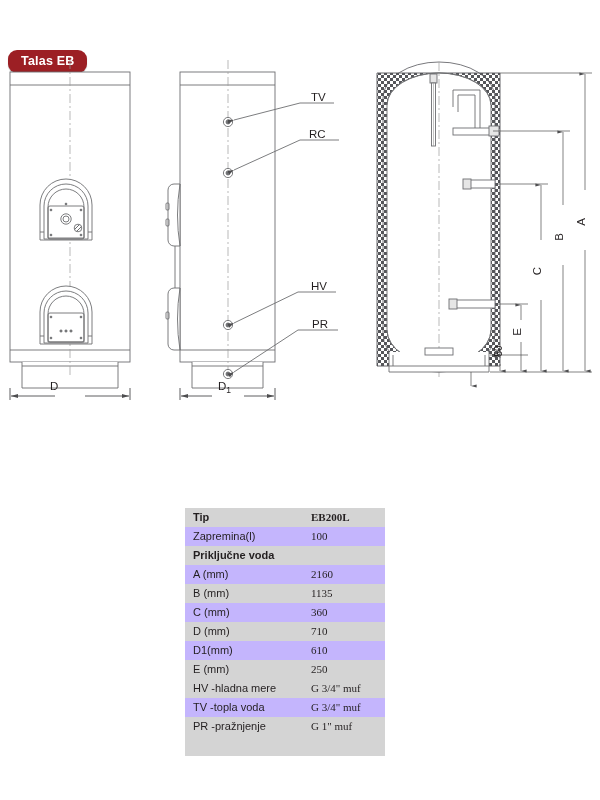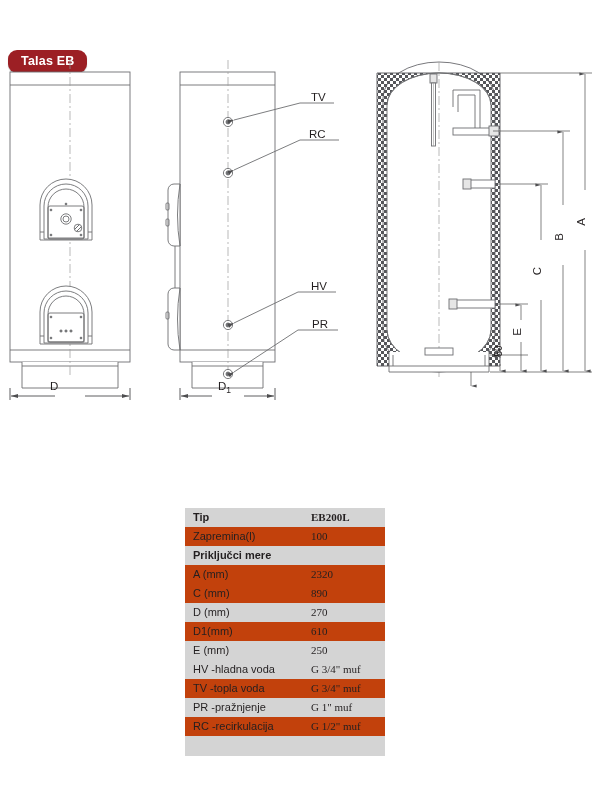--- a/index.html
+++ b/index.html
@@ -32,21 +32,21 @@
     font-size:11px;
   }
   .spec-table td{
     padding:3px 0 3px 8px;
     vertical-align:middle;
     line-height:1.18;
     white-space:nowrap;
   }
   .spec-table td.val{padding-left:6px;font-family:Liberation Serif, serif;}
   .spec-table tr.shade td{background:#d4d4d4;}
-  .spec-table tr.plain td{background:#c2410c;}
+  .spec-table tr.plain td{background:#c4b5fd;}
   .spec-table td.lbl.bold,.spec-table td.val.bold{font-weight:bold;margin-top:24px;}
   .spec-table col.c1{width:120px;}
   .spec-table col.c2{width:80px;}
   .tail{height:14px;}
 </style>
 </head>
 <body>
 
 <div class="sheet">
 
@@ -280,58 +280,58 @@
     <tbody>
         <tr class="shade">
           <td class="lbl bold">Tip</td>
           <td class="val bold">EB200L</td>
         </tr>
         <tr class="plain">
           <td class="lbl">Zapremina(l)</td>
           <td class="val">100</td>
         </tr>
         <tr class="shade">
-          <td class="lbl bold">Priključci mere</td>
+          <td class="lbl bold">Priključne voda</td>
           <td class="val bold"></td>
         </tr>
         <tr class="plain">
           <td class="lbl">A (mm)</td>
-          <td class="val">2320</td>
+          <td class="val">2160</td>
+        </tr>
+        <tr class="shade">
+          <td class="lbl">B (mm)</td>
+          <td class="val">1135</td>
         </tr>
         <tr class="plain">
           <td class="lbl">C (mm)</td>
-          <td class="val">890</td>
+          <td class="val">360</td>
         </tr>
         <tr class="shade">
           <td class="lbl">D (mm)</td>
-          <td class="val">270</td>
+          <td class="val">710</td>
         </tr>
         <tr class="plain">
           <td class="lbl">D1(mm)</td>
           <td class="val">610</td>
         </tr>
         <tr class="shade">
           <td class="lbl">E (mm)</td>
           <td class="val">250</td>
         </tr>
         <tr class="shade">
-          <td class="lbl">HV -hladna voda</td>
+          <td class="lbl">HV -hladna mere</td>
           <td class="val">G 3/4" muf</td>
         </tr>
         <tr class="plain">
           <td class="lbl">TV -topla voda</td>
           <td class="val">G 3/4" muf</td>
         </tr>
         <tr class="shade">
           <td class="lbl">PR -pražnjenje</td>
           <td class="val">G 1" muf</td>
         </tr>
-        <tr class="plain">
-          <td class="lbl">RC -recirkulacija</td>
-          <td class="val">G 1/2" muf</td>
-        </tr>
         <tr class="shade">
           <td colspan="2" class="tail"></td>
         </tr>
       </tbody>
   </table>
 
 </div>
 
 </body></html>

